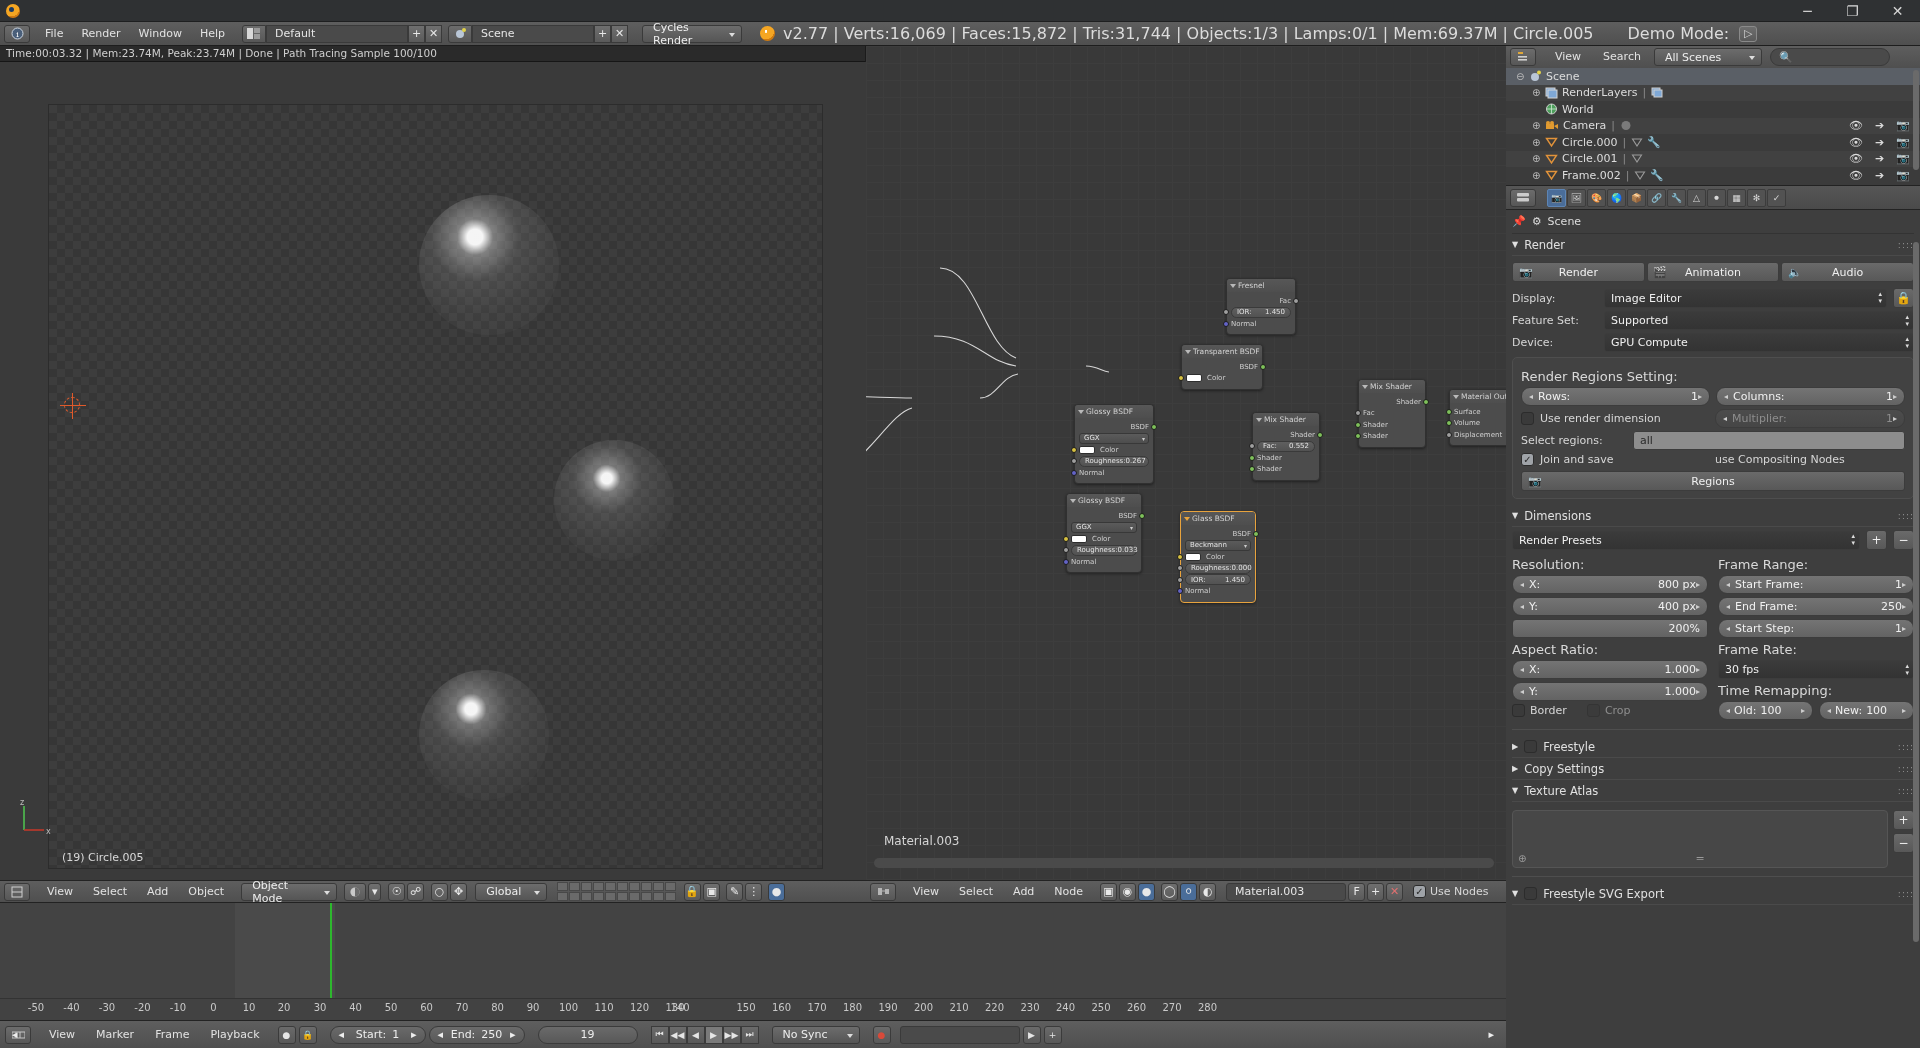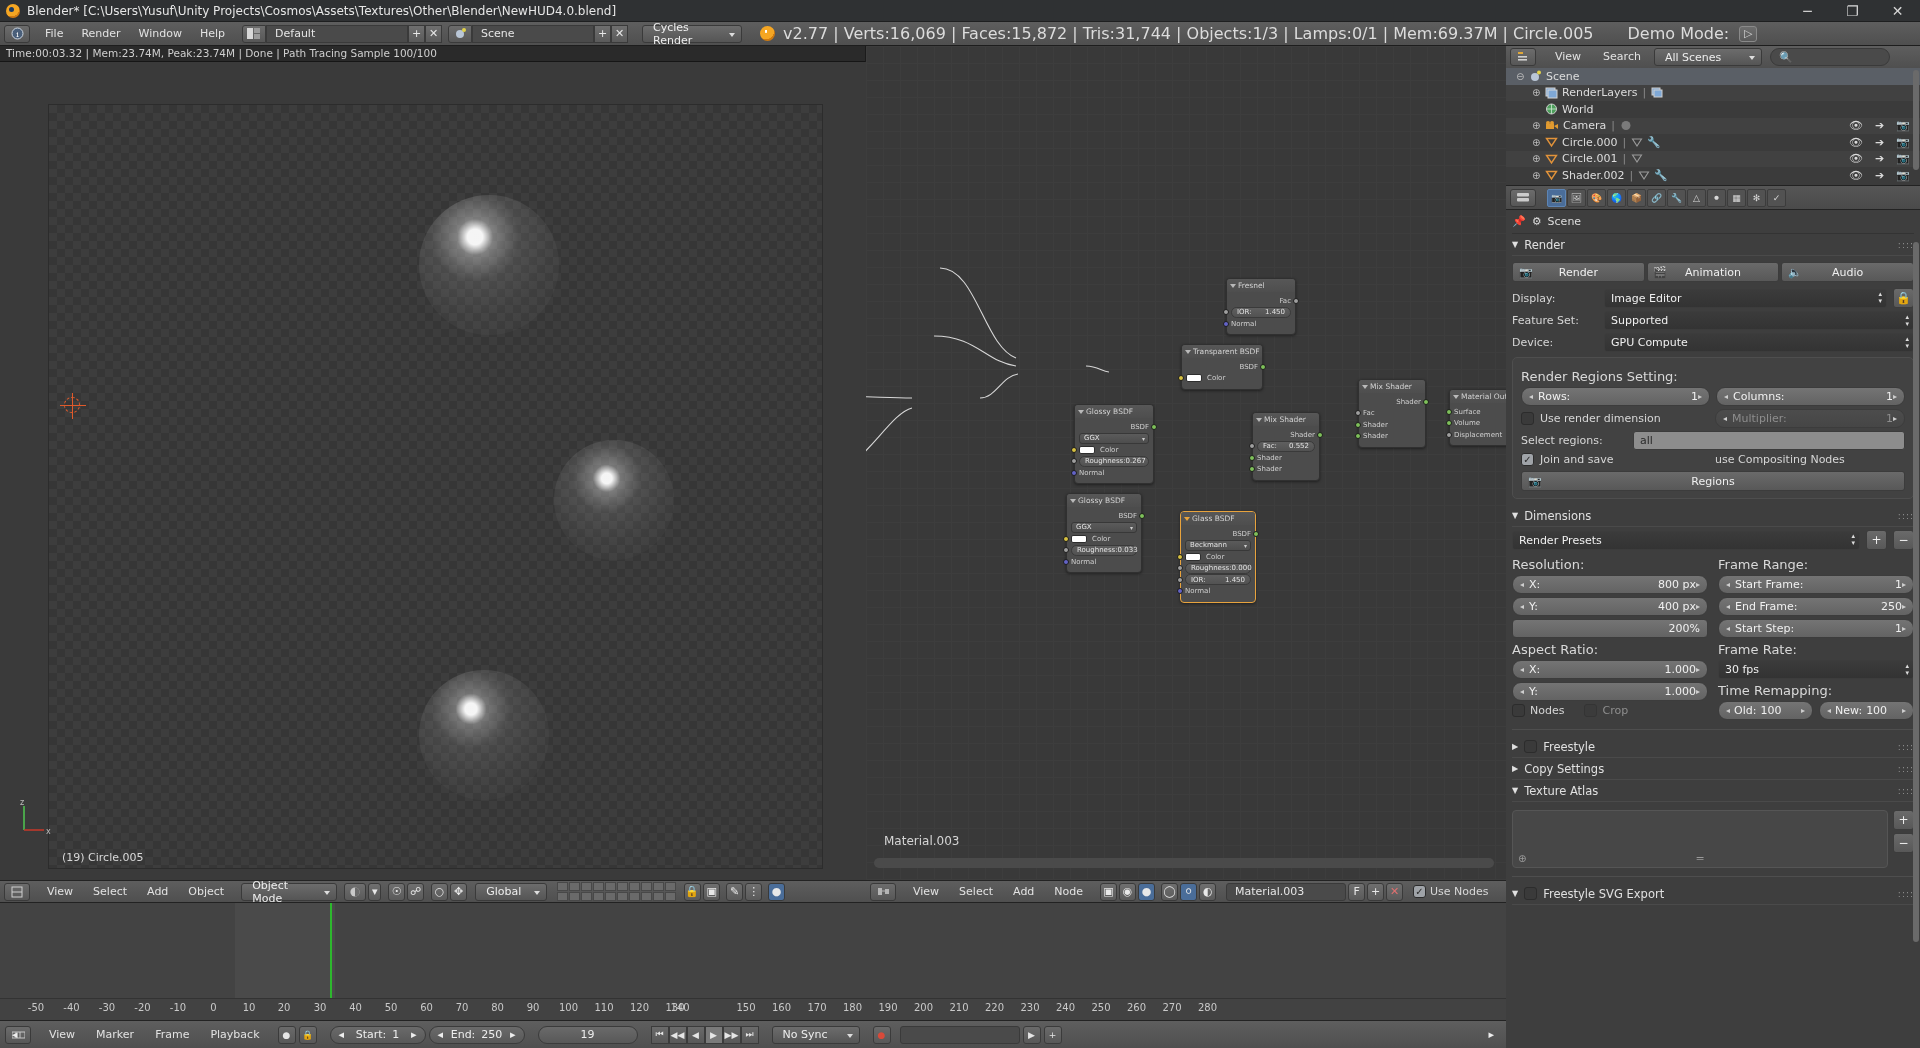--- a/index.html
+++ b/index.html
@@ -200,21 +200,20 @@
      justify-content:center;font-size:12px;color:#eee;}
   .scroll { position:absolute; right:1px; width:6px; border-radius:3px; background:#6a6a6a;}
 </style>
 </head>
 <body>
 
 <div class="app">
 
   <div class="titlebar">
     <div class="blogo"></div>
-    <div class="title-text">Blender* [C:\Users\Yusuf\Unity Projects\Cosmos\Assets\Textures\Other\Blender\NewHUD4.0.blend]</div>
     <div class="winbtns">
       <div class="winbtn">─</div>
       <div class="winbtn">❐</div>
       <div class="winbtn close">✕</div>
     </div>
   </div>
 
   <div class="topbar">
     <div class="ed-icon">
       <svg width="13" height="13" viewBox="0 0 13 13">
@@ -798,21 +797,21 @@
               </span>
             </div>
             <div class="olrow">
               <span style="width:22px"></span>
               <span style="width:13px;color:#b9b9b9;font-size:10px">⊕</span>
               <span style="display:flex;margin-right:4px">
                 <svg width="13" height="12" viewBox="0 0 13 12">
                   <path d="M1.5 2.5h10L6.5 10z" fill="none" stroke="#e2933a" stroke-width="1.4"></path>
                 </svg>
               </span>
-              <span>Shader.002</span>
+              <span>Frame.002</span>
               <span style="color:#888;margin:0 5px">|</span>
               <span style="display:flex">
                 <svg width="12" height="11" viewBox="0 0 12 11">
                   <path d="M1.5 2h9L6 9z" fill="none" stroke="#9b9b9b" stroke-width="1.1"></path>
                 </svg>
               </span>
               <span style="margin-left:4px;color:#5a8fd0">🔧</span>
               <span class="ol-icons">
                 <span>👁</span>
                 <span>➔</span>
@@ -992,21 +991,21 @@
               <div class="pnum">
                 <span class="ar">◂</span>
                   <span style="margin-right:auto;margin-left:5px">Y:</span>
                   <span>1.000</span>
                   <span class="ar">▸</span>
               </div>
             </div>
             <div class="prow">
               <div style="display:flex;align-items:center;gap:5px">
                 <div class="cbx"></div>
-                <span class="plabel">Nodes</span>
+                <span class="plabel">Border</span>
               </div>
               <div style="display:flex;align-items:center;gap:5px;margin-left:14px">
                 <div class="cbx" style="opacity:.55"></div>
                 <span class="plabel" style="color:#8e8e8e">Crop</span>
               </div>
             </div>
           </div>
 
           <div style="flex:1">
             <div class="subhead">Frame Range:</div>

